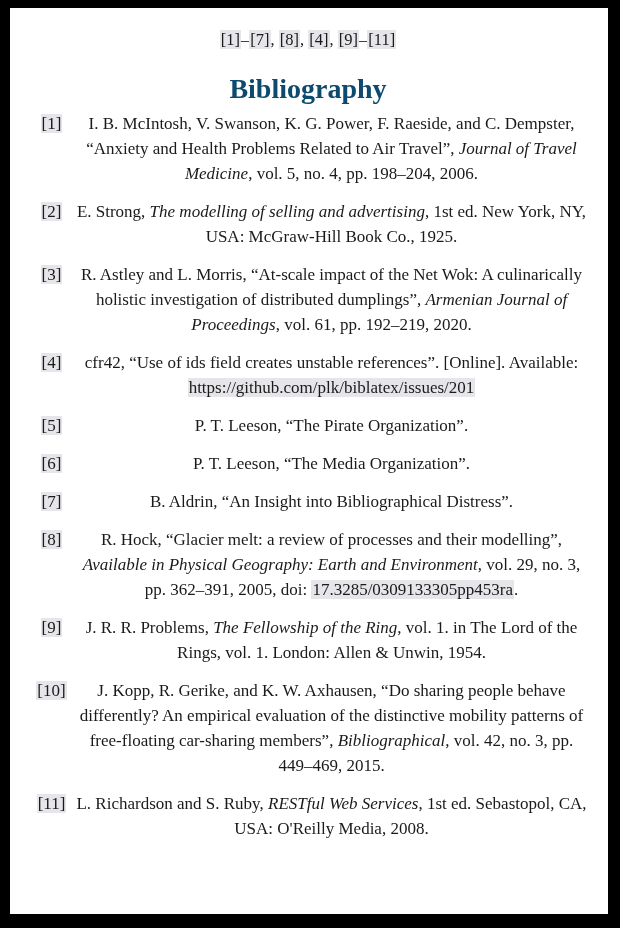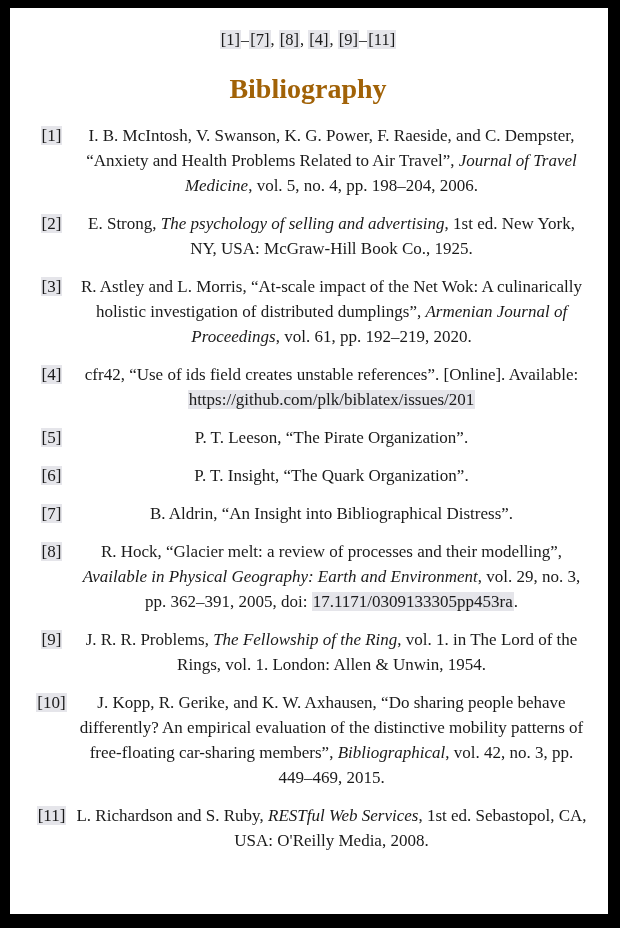--- a/index.html
+++ b/index.html
@@ -27,23 +27,23 @@
     text-align: center;
   }
   .citeline {
     font-size: 16.5px;
     line-height: 22px;
     white-space: nowrap;
   }
   h1.bib-heading {
     font-size: 28px;
     font-weight: bold;
-    margin: 23px 0 19px 0;
+    margin: 23px 0 7px 0;
     line-height: 30px;
-    color: #a16207;
+    color: #0c4a6e;
   }
   .entries { }
   .entry {
     display: flex;
     align-items: flex-start;
     font-size: 17px;
     line-height: 25px;
     margin-bottom: 13px;
   }
   .labelcol {
@@ -67,45 +67,45 @@
 <div class="page">
   <div class="citeline"><span class="hl">[1]</span><span>–</span><span class="hl">[7]</span><span>, </span><span class="hl">[8]</span><span>, </span><span class="hl">[4]</span><span>, </span><span class="hl">[9]</span><span>–</span><span class="hl">[11]</span></div>
   <h1 class="bib-heading">Bibliography</h1>
   <div class="entries">
       <div class="entry">
         <div class="labelcol"><span class="hl">[1]</span></div>
         <div class="entrybody"><span>I. B. McIntosh, V. Swanson, K. G. Power, F. Raeside, and C. Dempster, “Anxiety and Health Problems Related to Air Travel”, </span><span class="italic">Journal of Travel Medicine</span><span>, vol. 5, no. 4, pp. 198–204, 2006.</span></div>
       </div>
       <div class="entry">
         <div class="labelcol"><span class="hl">[2]</span></div>
-        <div class="entrybody"><span>E. Strong, </span><span class="italic">The psychology of selling and advertising</span><span>, 1st ed. New York, NY, USA: McGraw-Hill Book Co., 1925.</span></div>
+        <div class="entrybody"><span>E. Strong, </span><span class="italic">The modelling of selling and advertising</span><span>, 1st ed. New York, NY, USA: McGraw-Hill Book Co., 1925.</span></div>
       </div>
       <div class="entry">
         <div class="labelcol"><span class="hl">[3]</span></div>
         <div class="entrybody"><span>R. Astley and L. Morris, “At-scale impact of the Net Wok: A culinarically holistic investigation of distributed dumplings”, </span><span class="italic">Armenian Journal of Proceedings</span><span>, vol. 61, pp. 192–219, 2020.</span></div>
       </div>
       <div class="entry">
         <div class="labelcol"><span class="hl">[4]</span></div>
         <div class="entrybody"><span>cfr42, “Use of ids field creates unstable references”. [Online]. Available: </span><span class="hl">https://github.com/plk/biblatex/issues/201</span></div>
       </div>
       <div class="entry">
         <div class="labelcol"><span class="hl">[5]</span></div>
         <div class="entrybody"><span>P. T. Leeson, “The Pirate Organization”.</span></div>
       </div>
       <div class="entry">
         <div class="labelcol"><span class="hl">[6]</span></div>
-        <div class="entrybody"><span>P. T. Insight, “The Quark Organization”.</span></div>
+        <div class="entrybody"><span>P. T. Leeson, “The Media Organization”.</span></div>
       </div>
       <div class="entry">
         <div class="labelcol"><span class="hl">[7]</span></div>
         <div class="entrybody"><span>B. Aldrin, “An Insight into Bibliographical Distress”.</span></div>
       </div>
       <div class="entry">
         <div class="labelcol"><span class="hl">[8]</span></div>
-        <div class="entrybody"><span>R. Hock, “Glacier melt: a review of processes and their modelling”, </span><span class="italic">Available in Physical Geography: Earth and Environment</span><span>, vol. 29, no. 3, pp. 362–391, 2005, doi: </span><span class="hl">17.1171/0309133305pp453ra</span><span>.</span></div>
+        <div class="entrybody"><span>R. Hock, “Glacier melt: a review of processes and their modelling”, </span><span class="italic">Available in Physical Geography: Earth and Environment</span><span>, vol. 29, no. 3, pp. 362–391, 2005, doi: </span><span class="hl">17.3285/0309133305pp453ra</span><span>.</span></div>
       </div>
       <div class="entry">
         <div class="labelcol"><span class="hl">[9]</span></div>
         <div class="entrybody"><span>J. R. R. Problems, </span><span class="italic">The Fellowship of the Ring</span><span>, vol. 1. in The Lord of the Rings, vol. 1. London: Allen &amp; Unwin, 1954.</span></div>
       </div>
       <div class="entry">
         <div class="labelcol"><span class="hl">[10]</span></div>
         <div class="entrybody"><span>J. Kopp, R. Gerike, and K. W. Axhausen, “Do sharing people behave differently? An empirical evaluation of the distinctive mobility patterns of free-floating car-sharing members”, </span><span class="italic">Bibliographical</span><span>, vol. 42, no. 3, pp. 449–469, 2015.</span></div>
       </div>
       <div class="entry">

